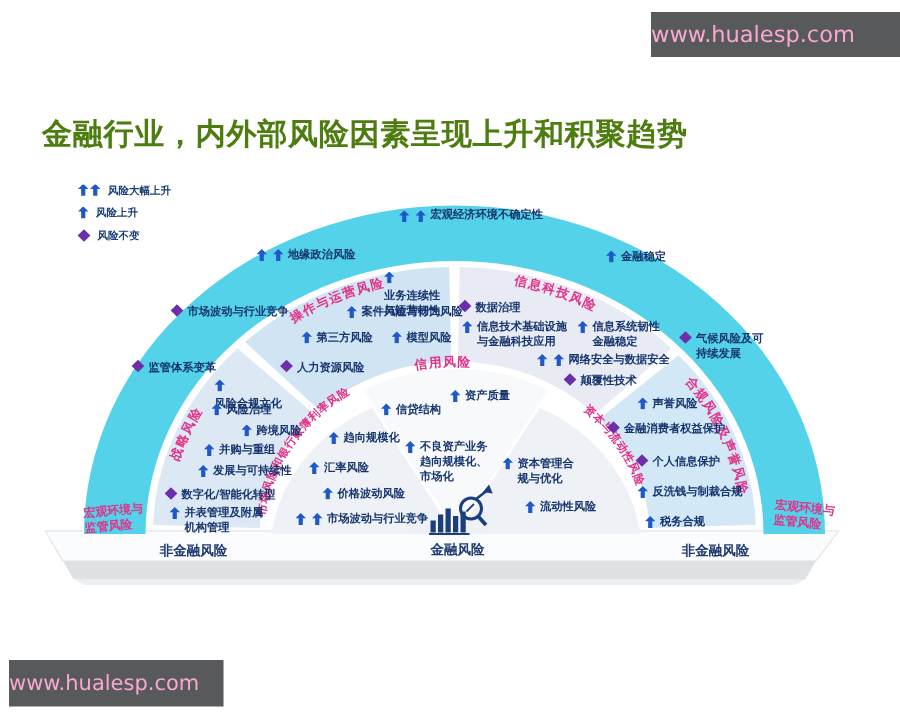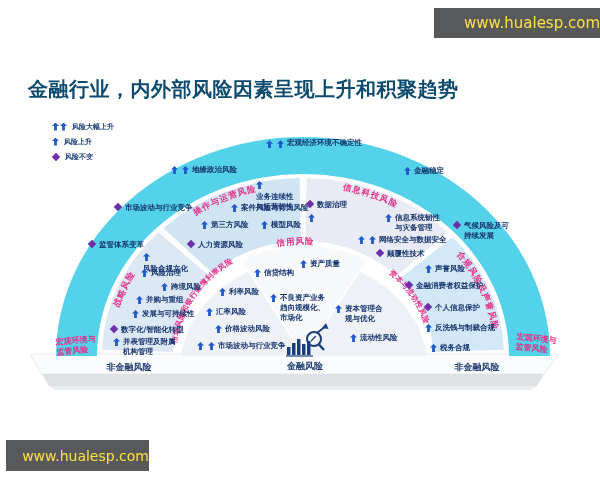--- a/index.html
+++ b/index.html
@@ -1,21 +1,21 @@
 <!DOCTYPE html>
 <html><head>
 <meta charset="utf-8">
 <style>
   html,body{margin:0;padding:0}
   #stage{position:relative;width:600px;height:480px;background:#fff;overflow:hidden;
          font-family:"DejaVu Sans","Liberation Sans",sans-serif}
-  .wm{position:absolute;background:#58595b;color:#fde047;display:flex;align-items:center;justify-content:flex-end}
+  .wm{position:absolute;background:#58595b;color:#f9a8d4;display:flex;align-items:center;justify-content:flex-start}
   #wm-top{right:0;top:8px;width:166px;height:30px;font-size:15px}
   #wm-bottom{left:6px;top:440px;width:143px;height:31px;font-size:14px}
-  #title{position:absolute;left:28px;top:76px;font-size:20px;font-weight:700;color:#0c4a6e;letter-spacing:.5px}
+  #title{position:absolute;left:28px;top:76px;font-size:20px;font-weight:700;color:#4d7c0f;letter-spacing:.5px}
   #legend{position:absolute;left:52px;top:119px}
   .lg-row{display:flex;align-items:center;height:15px}
   .lg-row .lbl{font-size:7px;color:#1d3f77;font-weight:700;margin-left:5px}
   .mk{flex:none;display:inline-block}
   .up{width:7px;height:8px;background:#1f58c9;
       clip-path:polygon(50% 0,100% 44%,70% 44%,70% 100%,30% 100%,30% 44%,0 44%)}
   .up + .up{margin-left:1px}
   .dia{width:6px;height:6px;background:#6b2fa9;transform:rotate(45deg);margin:1px}
   .item{position:absolute;display:flex;gap:3px;font-size:7.5px;font-weight:700;color:#16356e;line-height:1.35}
   .item .mk{margin-top:1px}
@@ -163,25 +163,27 @@
       <div class="item" style="left: 187px; top: 240px;">
         <span class="mk dia"></span>
         <span class="lbl">人力资源风险</span>
       </div>
       <div class="item" style="left: 306px; top: 200px; justify-content: space-between;">
         <span class="mk dia"></span>
         <span class="lbl">数据治理</span>
       </div>
       <div class="item" style="left: 308px; top: 213px;">
         <span class="mk up"></span>
+        <span class="lbl">信息技术基础设施
+与金融科技应用</span>
       </div>
       <div class="item" style="left: 385px; top: 213px;">
         <span class="mk up"></span>
         <span class="lbl">信息系统韧性
-与灾备管理</span>
+金融稳定</span>
       </div>
       <div class="item" style="left: 358px; top: 235px;">
         <span class="mk up"></span>
         <span class="mk up"></span>
         <span class="lbl">网络安全与数据安全</span>
       </div>
       <div class="item" style="left: 376px; top: 249px;">
         <span class="mk dia"></span>
         <span class="lbl">颠覆性技术</span>
       </div>
@@ -229,21 +231,21 @@
       <div class="item" style="left: 425px; top: 323px;">
         <span class="mk up"></span>
         <span class="lbl">反洗钱与制裁合规</span>
       </div>
       <div class="item" style="left: 430px; top: 343px;">
         <span class="mk up"></span>
         <span class="lbl">税务合规</span>
       </div>
       <div class="item" style="left: 219px; top: 287px;">
         <span class="mk up"></span>
-        <span class="lbl">利率风险</span>
+        <span class="lbl">趋向规模化</span>
       </div>
       <div class="item" style="left: 206px; top: 307px;">
         <span class="mk up"></span>
         <span class="lbl">汇率风险</span>
       </div>
       <div class="item" style="left: 215px; top: 324px;">
         <span class="mk up"></span>
         <span class="lbl">价格波动风险</span>
       </div>
       <div class="item" style="left: 197px; top: 341px;">

